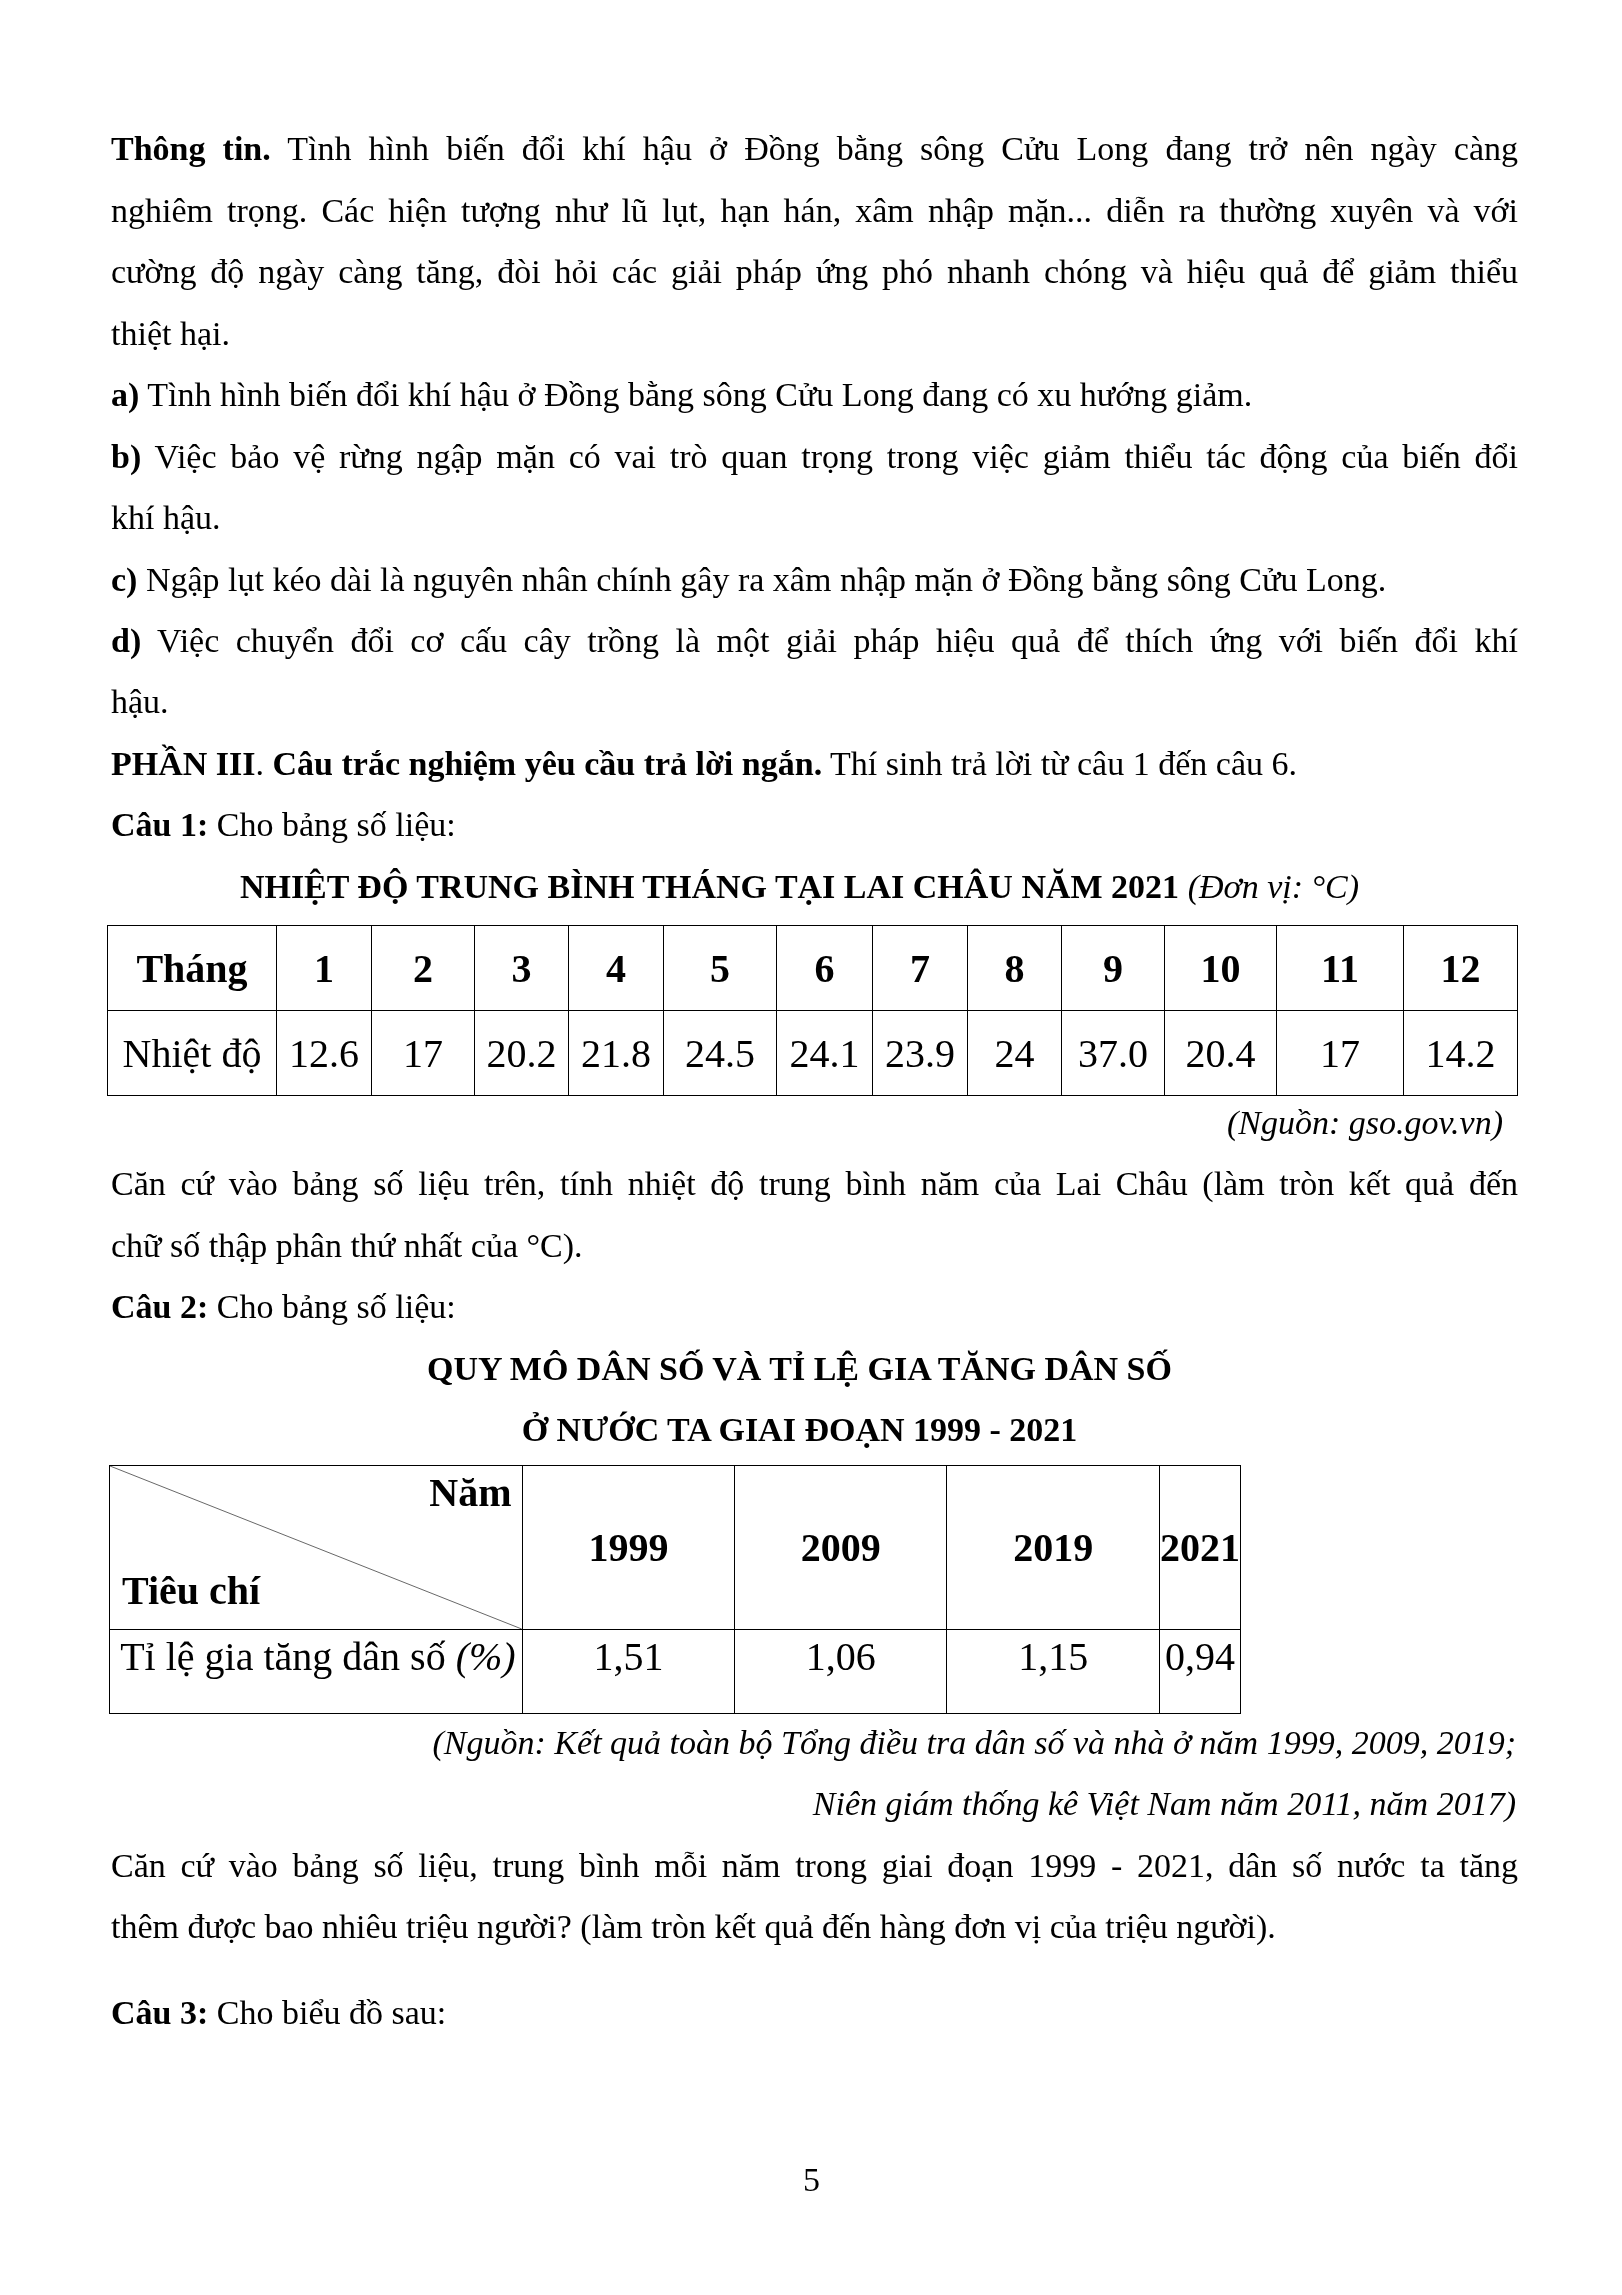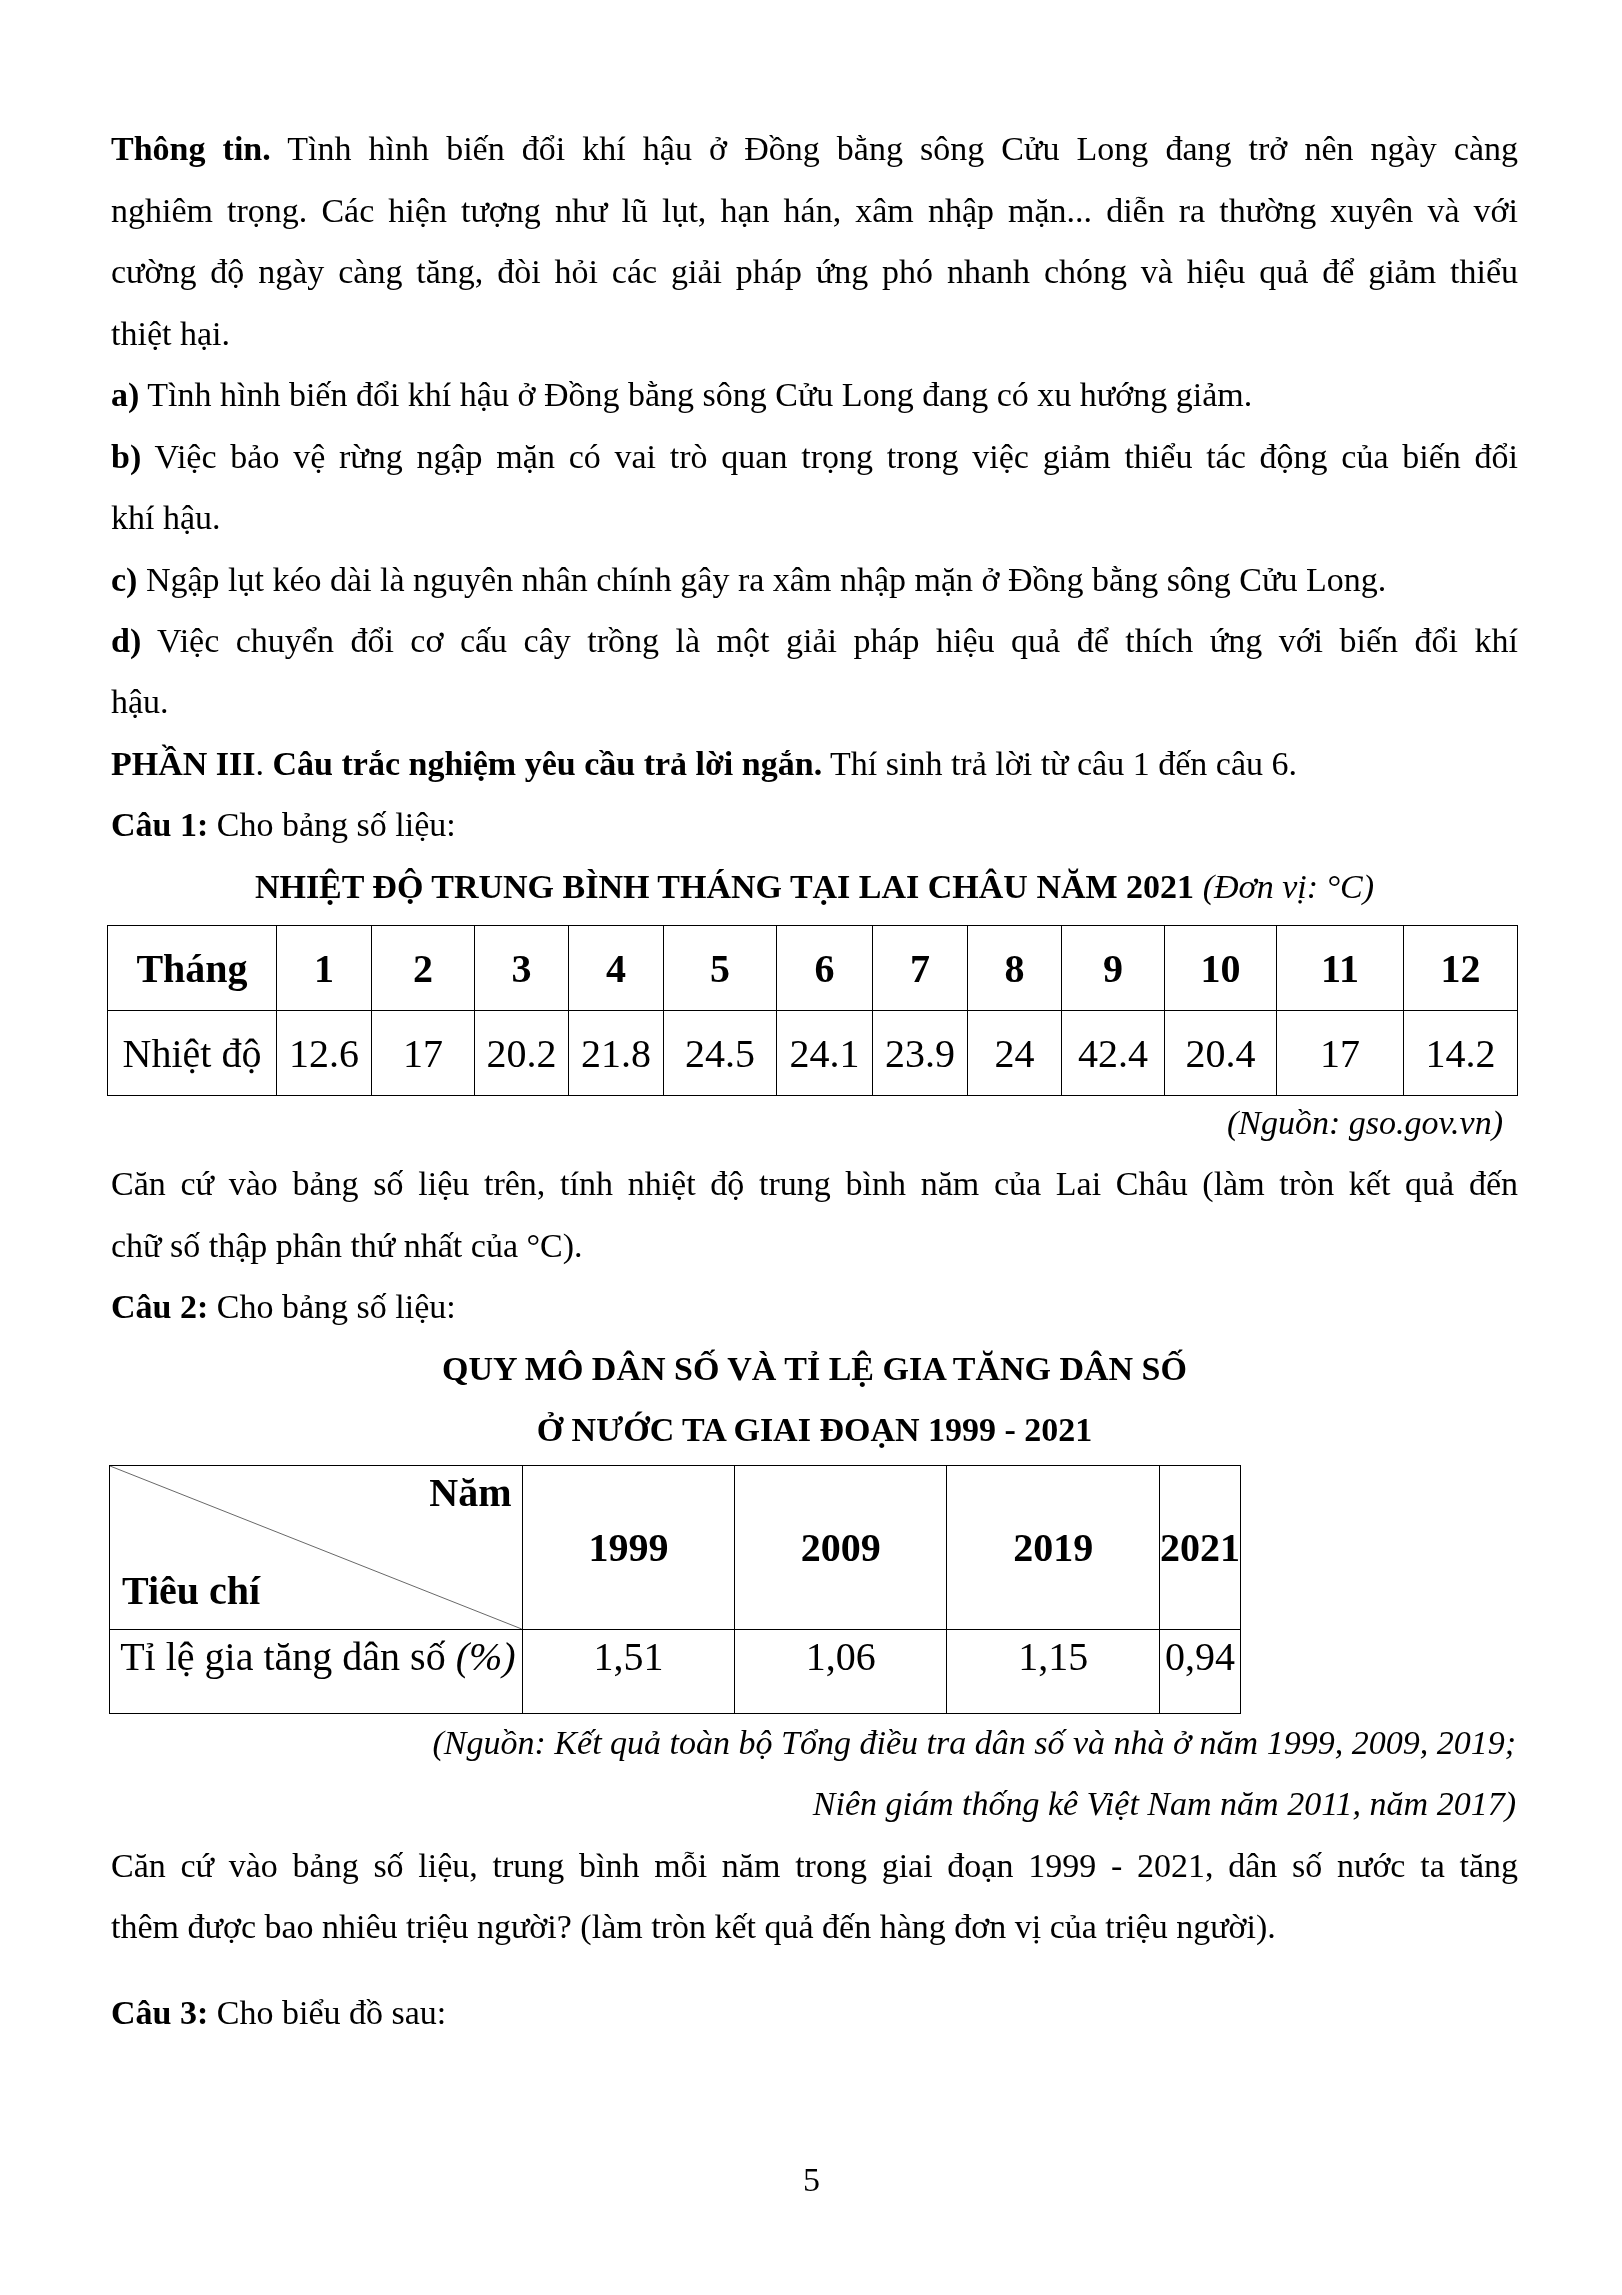--- a/index.html
+++ b/index.html
@@ -2,21 +2,21 @@
 <html style="font-size:13.7px"><head>
 <meta charset="utf-8">
 <style>
   html, body { margin: 0; padding: 0; background: #ffffff; }
   body { width: 1623px; height: 2295px; position: relative; overflow: hidden;
          font-family: "Liberation Serif", "DejaVu Serif", serif; color: #000; }
   .line { position: absolute; left: 111px; width: 1407px; font-size: 34px; line-height: 41px; white-space: nowrap; }
   .just { text-align: justify; text-align-last: justify; }
   .b { font-weight: bold; }
   .i { font-style: italic; }
-  .center { text-align: center; left: 111px; width: 1407px; }
+  .center { text-align: center; left: 96px; width: 1407px; }
   .right { text-align: right; }
   .tbl { position: absolute; border-collapse: collapse; font-size: 40px; }
   .tbl td { border: 1.7px solid #000; text-align: center; vertical-align: middle; padding: 0; }
   .diag { position: relative; }
   .diag svg { position: absolute; left: 0; top: 0; width: 100%; height: 100%; }
   .page-num { position: absolute; left: 0; width: 1623px; top: 2161px; text-align: center; font-size: 34px; }
 </style>
 </head>
 <body>
 
@@ -57,21 +57,21 @@
   <tr style="height:85px">
     <td>Nhiệt độ</td>
     <td>12.6</td>
     <td>17</td>
     <td>20.2</td>
     <td>21.8</td>
     <td>24.5</td>
     <td>24.1</td>
     <td>23.9</td>
     <td>24</td>
-    <td>42.4</td>
+    <td>37.0</td>
     <td>20.4</td>
     <td>17</td>
     <td>14.2</td>
   </tr>
 </tbody>
   </table>
 
 <div class="line right i" style="top:1102px; width:1392px">(Nguồn: gso.gov.vn)</div>
 <div class="line just" style="top:1163px">Căn cứ vào bảng số liệu trên, tính nhiệt độ trung bình năm của Lai Châu (làm tròn kết quả đến</div>
 <div class="line" style="top:1225px">chữ số thập phân thứ nhất của °C).</div>

